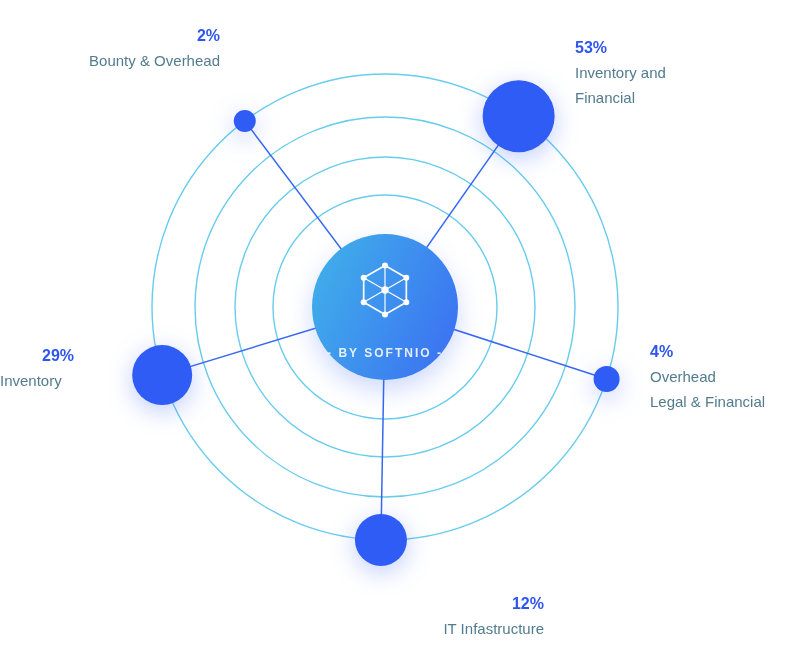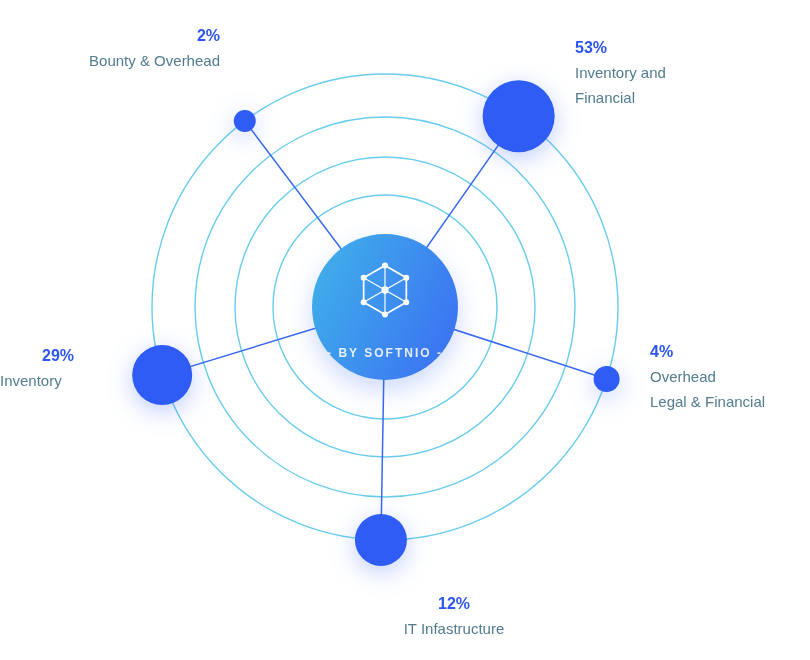--- a/index.html
+++ b/index.html
@@ -55,21 +55,21 @@
     font-size: 16px;
     font-weight: 700;
     line-height: 24px;
     color: var(--pct-color, #2d55f0);
   }
   .lbl-bounty   { left: 28px;  top: 24px;  width: 192px; text-align: right; }
   .lbl-branding { left: 575px; top: 36px;  width: 180px; text-align: left; }
   .lbl-gift     { left: 0;   top: 344px; width: 140px; text-align: left; }
   .lbl-gift .pct { padding-left: 42px; }
   .lbl-legal    { left: 650px; top: 340px; width: 158px; text-align: left; }
-  .lbl-it       { left: 364px; top: 592px; width: 180px; text-align: center; }
+  .lbl-it       { left: 364px; top: 592px; width: 180px; text-align: right; }
 </style>
 </head>
 <body>
 
 <div class="stage">
 
   <svg class="orbits" viewBox="0 0 810 660" xmlns="http://www.w3.org/2000/svg">
       <circle cx="385" cy="307" r="112" class="orbit" stroke="#4cc3ea"></circle>
       <circle cx="385" cy="307" r="150" class="orbit" stroke="#4cc3ea"></circle>
       <circle cx="385" cy="307" r="190" class="orbit" stroke="#4cc3ea"></circle>

